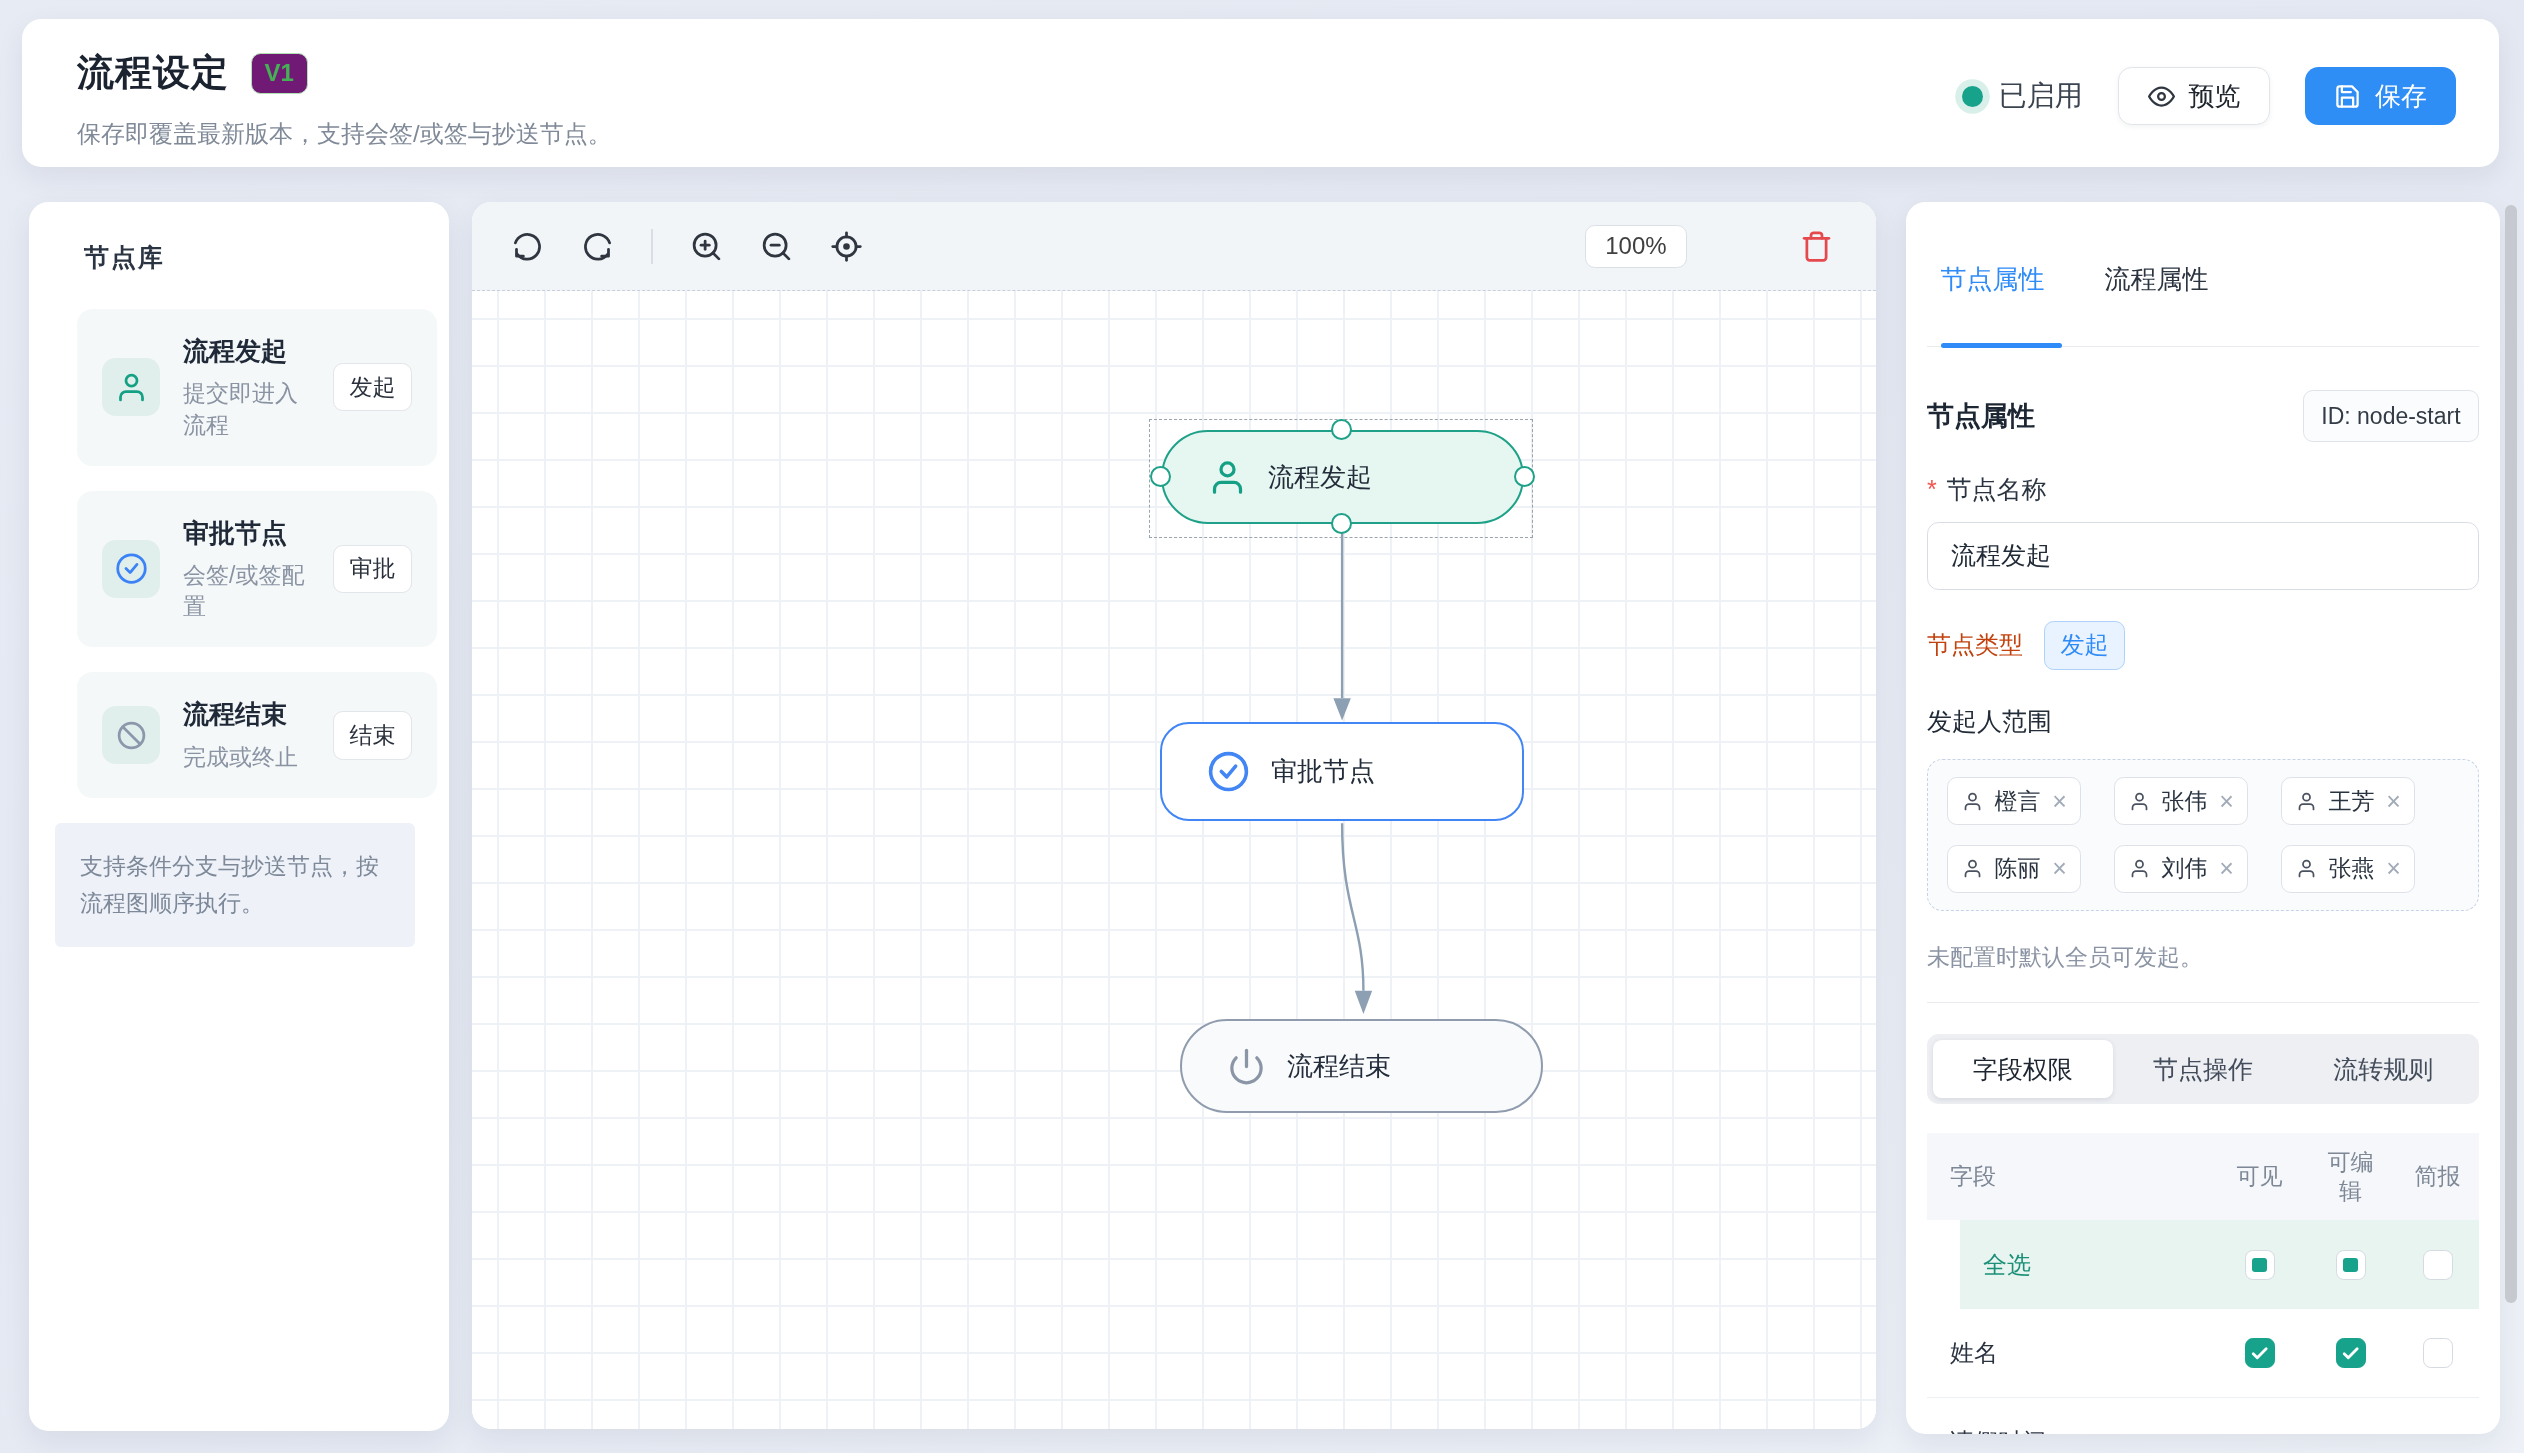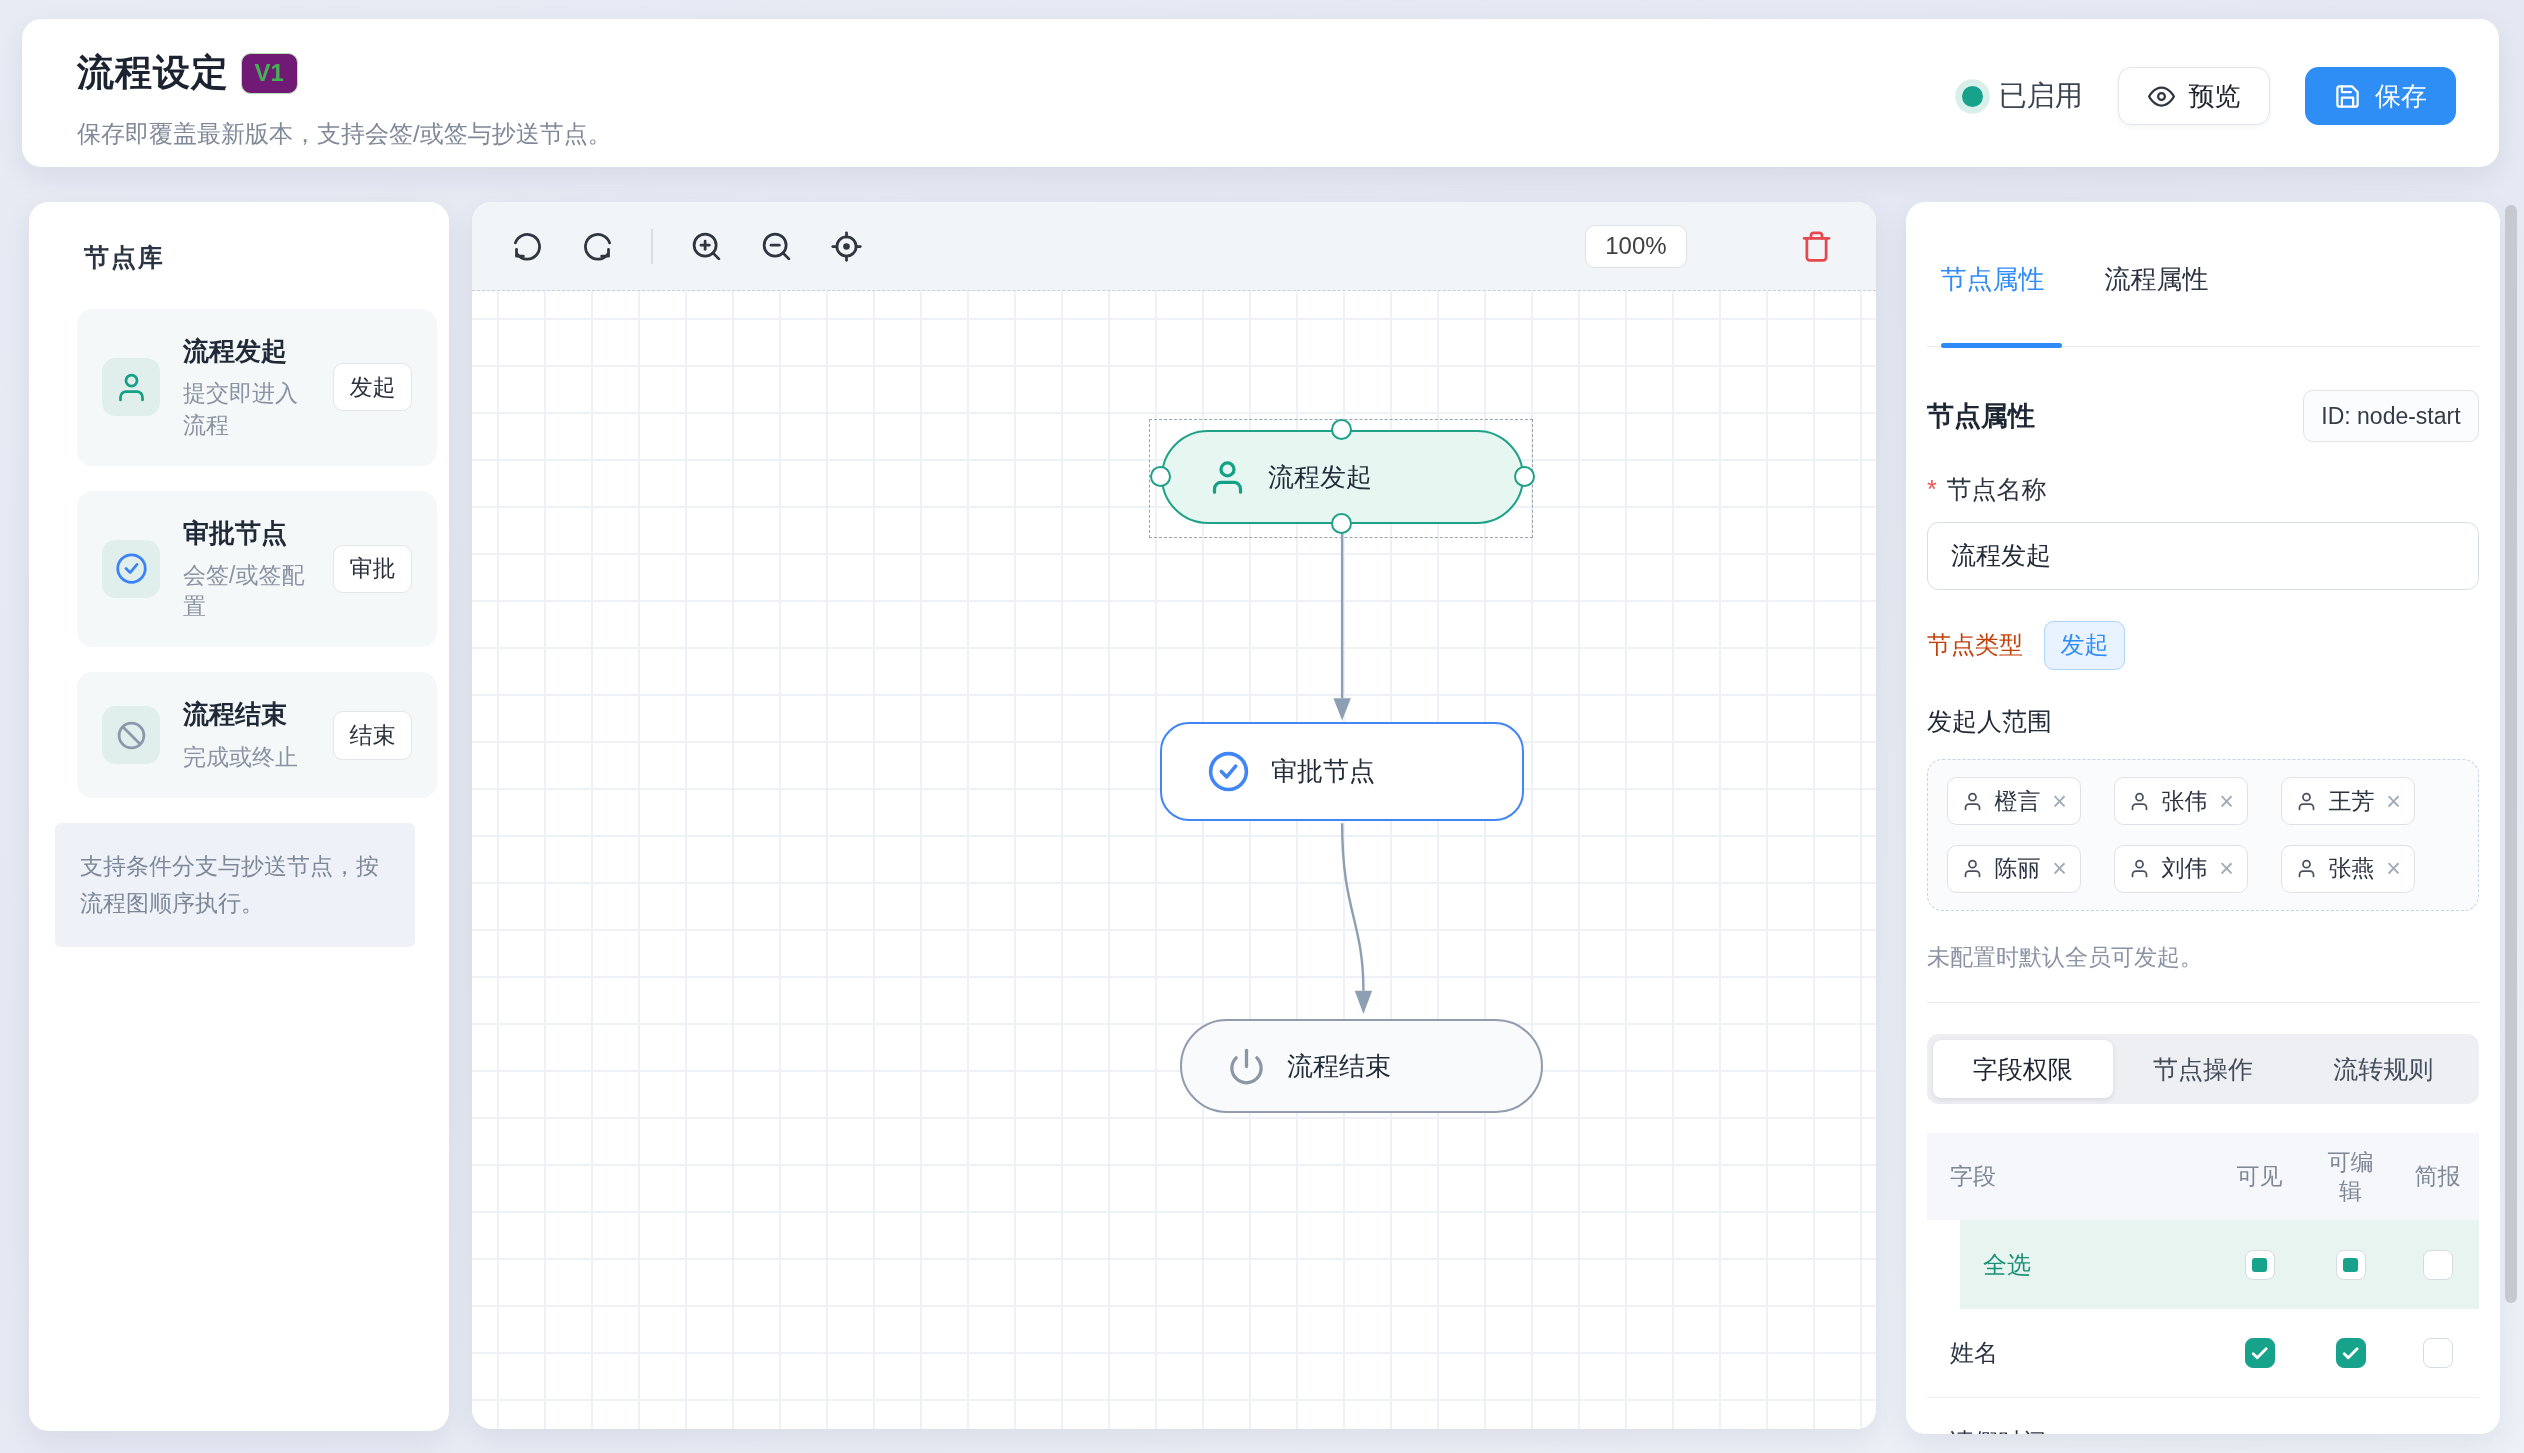--- a/index.html
+++ b/index.html
@@ -6,21 +6,21 @@
   html,body { width:2525px; height:1453px; overflow:hidden; }
   body {
     font-family:"Liberation Sans","DejaVu Sans",sans-serif;
     background:linear-gradient(155deg,#e7ebf4 0%,#e3e8f2 45%,#edf1f7 100%);
     color:#222b38; position:relative;
   }
   .card { position:absolute; background:#fff; border-radius:19.4px; box-shadow:0 9.7px 29px rgba(25,35,60,.07); }
 
   
   .header { left:22px; top:19.4px; width:2477px; height:148px; padding:29px 43px 0 55px; }
-  .hdr-title-row { display:flex; align-items:center; gap:12px; }
+  .hdr-title-row { display:flex; align-items:center; gap:22px; }
   .hdr-title { font-size:37px; font-weight:bold; color:#1b2330; letter-spacing:1px; }
   .ver-badge { font-size:24px; color:#45b054; background:#701a75; border:1.9px solid #b2e2b4; border-radius:9.7px; padding:5.8px 12.6px; font-weight:bold; }
   .hdr-sub { margin-top:19.4px; font-size:24px; color:#7f8997; }
   .hdr-right { position:absolute; right:43px; top:48px; display:flex; align-items:center; gap:35px; }
   .status { display:flex; align-items:center; gap:15.5px; font-size:28px; color:#3a4350; }
   .status-dot { width:21px; height:21px; border-radius:50%; background:#17a28b; box-shadow:0 0 0 6.8px #d9efe9; }
   .btn { display:flex; align-items:center; gap:13.6px; height:58px; padding:0 29px; border-radius:13.6px; font-size:26px; cursor:pointer; }
   .btn-preview { background:#fff; border:1.9px solid #e1e5ea; color:#20262e; box-shadow:0 1.9px 5.8px rgba(25,35,60,.05); }
   .btn-save { background:#2f8df6; color:#fff; border:none; font-weight:500; }
 

